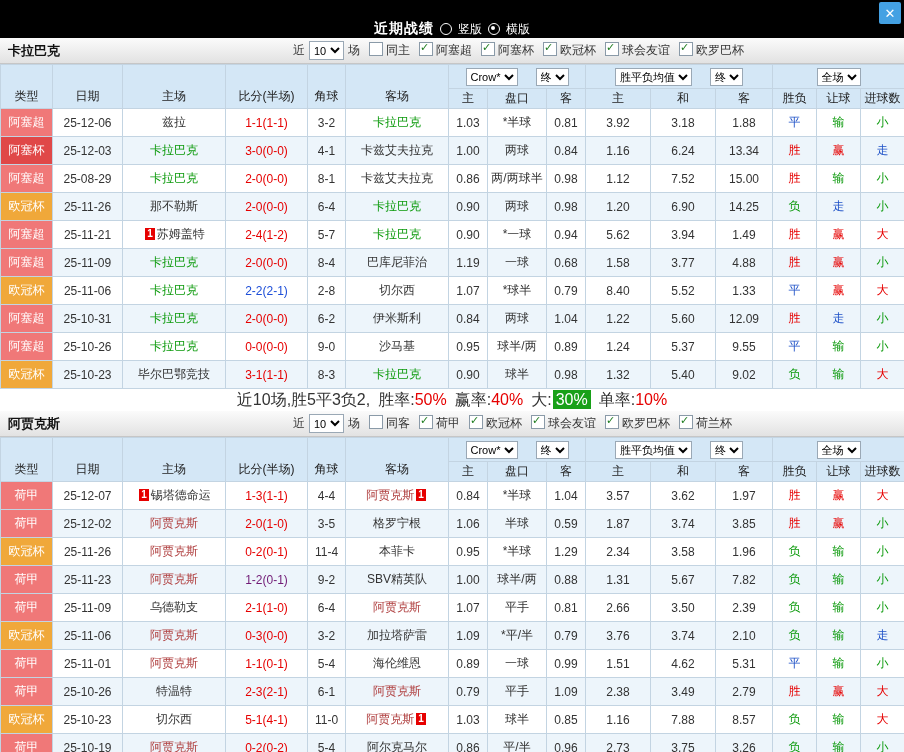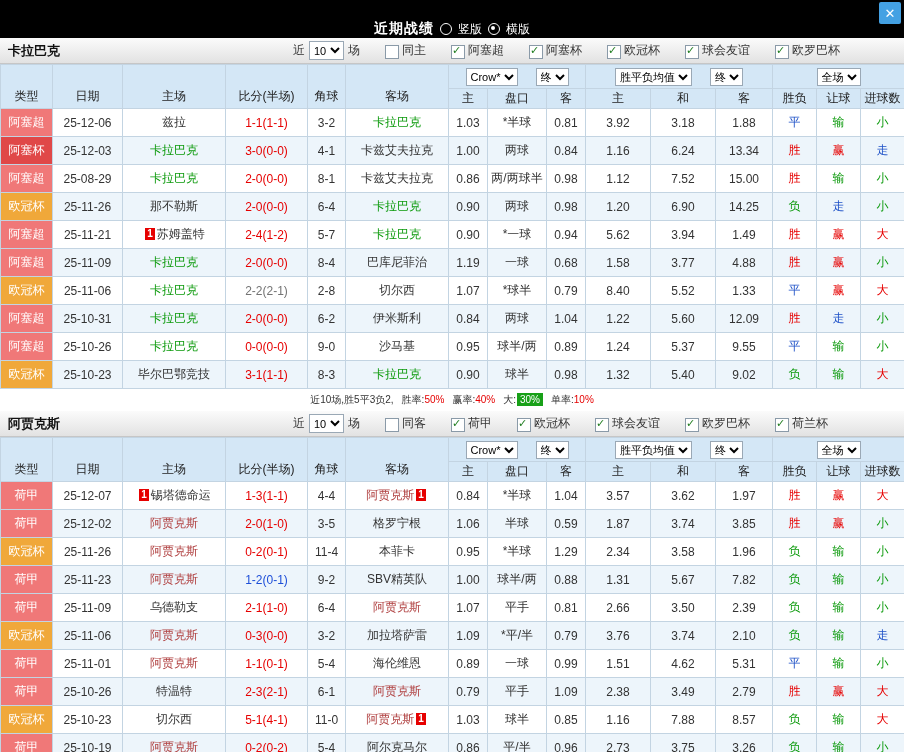--- a/index.html
+++ b/index.html
@@ -15,41 +15,41 @@
   .radio-label{font-size:12px;cursor:pointer}
   .close-btn{position:absolute;right:3px;top:2px;width:22px;height:22px;background:#44a1e3;color:#fff;
              display:flex;align-items:center;justify-content:center;font-size:13px;font-weight:bold;cursor:pointer;border-radius:2px}
 
   
   .teambar{height:25px;background:linear-gradient(#fbfbfb,#e2e2e2);border-bottom:1px solid #c6c6c6;
            position:relative;display:flex;align-items:center}
   .teamname{font-size:13px;font-weight:bold;color:#111;margin-left:8px}
   .filters{position:absolute;left:293px;top:0;height:100%;display:flex;align-items:center;gap:4px;white-space:nowrap;color:#333}
   .filters select{height:19px;font-size:11px;border:1px solid #9aa8b5;background:#fff}
-  .cb-item{display:inline-flex;align-items:flex-end;margin-left:21px;cursor:pointer}
+  .cb-item{display:inline-flex;align-items:flex-start;margin-left:5px;cursor:pointer}
   .cb{display:inline-block;width:12px;height:12px;border:1px solid #8a9aa8;background:#fff;margin-right:3px;position:relative}
   .cb.on::after{content:"✓";position:absolute;left:0;top:-2px;font-size:11px;font-weight:bold;color:#1f7d1f;line-height:12px}
 
   
   table{border-collapse:collapse;table-layout:fixed;width:904px}
   th,td{border:1px solid #c3d4e2;text-align:center;overflow:hidden;white-space:nowrap;padding:0}
   thead th{background:#d4e7f6;font-weight:normal;color:#222;font-size:12px}
   tr.group-row th{height:23px}
   tr.sub-row th{height:19px}
   th.fixed-col{vertical-align:bottom;padding-bottom:3px}
   thead select{height:18px;font-size:11px;border:1px solid #9aa8b5;background:#fff;margin:0 9px}
   tbody td{height:27px;font-size:12px}
   tbody tr:nth-child(even) td{background:#edf5fb}
   .type-cell{color:#fff}
   .badge{display:inline-block;background:#e60000;color:#fff;font-size:10px;font-weight:bold;
          line-height:12px;padding:0 2px;margin:0 2px;vertical-align:1px}
   .team-cell,.score-cell{cursor:pointer}
 
   
-  .summary{height:22px;line-height:22px;text-align:center;font-size:10px;color:#333;background:#fff}
+  .summary{height:22px;line-height:22px;text-align:center;font-size:16px;color:#333;background:#fff}
   .sum-label{margin-left:8px}
   .sum-val.red{color:#e60000}
   .sum-val.green-badge{background:#18a018;color:#fff;padding:1px 3px;margin-left:1px}
 </style>
 </head>
 <body>
 
 <div class="app">
 
   <header class="topbar">
@@ -245,21 +245,21 @@
             <td class="odds-cell">3.77</td>
             <td class="odds-cell">4.88</td>
             <td class="res-cell" style="color: rgb(230, 0, 0);">胜</td>
             <td class="res-cell" style="color: rgb(230, 0, 0);">赢</td>
             <td class="res-cell" style="color: rgb(12, 154, 12);">小</td>
           </tr>
           <tr>
             <td class="type-cell" style="background: rgb(240, 168, 58);">欧冠杯</td>
             <td class="date-cell">25-11-06</td>
             <td class="team-cell"><span class="tname" style="color: rgb(12, 154, 12);">卡拉巴克</span></td>
-            <td class="score-cell" style="color: #737373;">2-2(2-1)</td>
+            <td class="score-cell" style="color: #1d4ed8;">2-2(2-1)</td>
             <td class="corner-cell">2-8</td>
             <td class="team-cell"><span class="tname">切尔西</span></td>
             <td class="odds-cell">1.07</td>
             <td class="odds-cell">*球半</td>
             <td class="odds-cell">0.79</td>
             <td class="odds-cell">8.40</td>
             <td class="odds-cell">5.52</td>
             <td class="odds-cell">1.33</td>
             <td class="res-cell" style="color: rgb(32, 83, 200);">平</td>
             <td class="res-cell" style="color: rgb(230, 0, 0);">赢</td>
@@ -453,21 +453,21 @@
             <td class="odds-cell">3.58</td>
             <td class="odds-cell">1.96</td>
             <td class="res-cell" style="color: rgb(12, 154, 12);">负</td>
             <td class="res-cell" style="color: rgb(12, 154, 12);">输</td>
             <td class="res-cell" style="color: rgb(12, 154, 12);">小</td>
           </tr>
           <tr>
             <td class="type-cell" style="background: rgb(240, 120, 120);">荷甲</td>
             <td class="date-cell">25-11-23</td>
             <td class="team-cell"><span class="tname" style="color: rgb(176, 64, 64);">阿贾克斯</span></td>
-            <td class="score-cell" style="color: #1d4ed8;">1-2(0-1)</td>
+            <td class="score-cell" style="color: #701a75;">1-2(0-1)</td>
             <td class="corner-cell">9-2</td>
             <td class="team-cell"><span class="tname">SBV精英队</span></td>
             <td class="odds-cell">1.00</td>
             <td class="odds-cell">球半/两</td>
             <td class="odds-cell">0.88</td>
             <td class="odds-cell">1.31</td>
             <td class="odds-cell">5.67</td>
             <td class="odds-cell">7.82</td>
             <td class="res-cell" style="color: rgb(12, 154, 12);">负</td>
             <td class="res-cell" style="color: rgb(12, 154, 12);">输</td>

